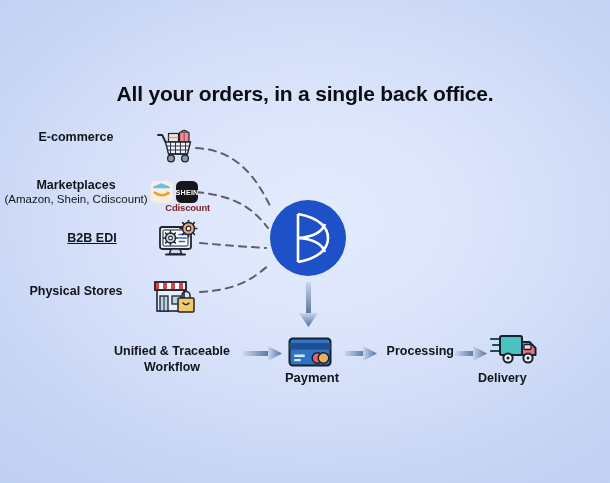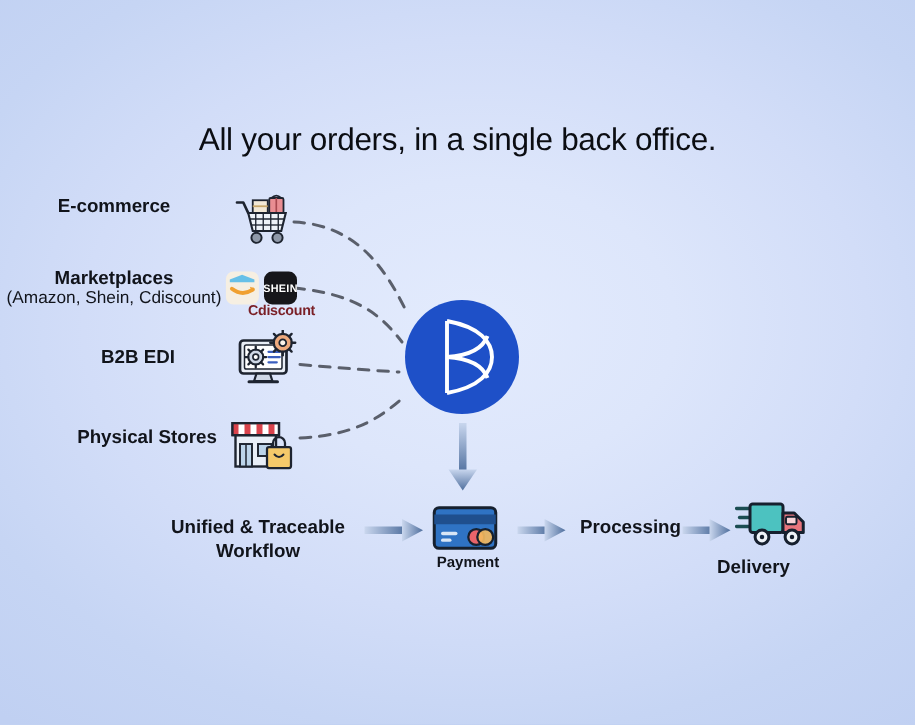--- a/index.html
+++ b/index.html
@@ -28,21 +28,21 @@
   }
   .abs { position: absolute; }
 
   
   #title {
     left: 0;
     top: 82px;
     width: 610px;
     text-align: center;
     font-size: 21px;
-    font-weight: normal;
+    font-weight: bold;
     color: #0b0d12;
     letter-spacing: -0.2px;
   }
 
   
   .src-label {
     text-align: center;
     color: #11141b;
     line-height: 1.18;
   }
@@ -54,22 +54,22 @@
   }
   .src-label .sub {
     font-size: 11.5px;
     font-weight: normal;
     display: block;
     white-space: nowrap;
   }
 
   #lbl-ecom  { left: 0;  top: 130px; width: 152px; }
   #lbl-mkt   { left: 0;  top: 178px; width: 152px; }
-  #lbl-b2b   { left: 0;  top: 231px; width: 184px; }
-  #lbl-phys  { left: 0;  top: 284px; width: 152px; margin-left: 22px; }
+  #lbl-b2b   { left: 0;  top: 231px; width: 184px; text-decoration: underline; }
+  #lbl-phys  { left: 0;  top: 284px; width: 152px; }
 
   
   .icon-box { line-height: 0; }
 
   #ico-cart { left: 156px; top: 126px; }
   #ico-mkt  { left: 150px; top: 180px; }
   #ico-b2b  { left: 158px; top: 220px; }
   #ico-shop { left: 152px; top: 272px; }
   #ico-card { left: 288px; top: 336px; }
   #ico-truck{ left: 490px; top: 332px; }
@@ -102,21 +102,21 @@
     font-size: 12.5px;
     font-weight: bold;
     color: #11141b;
     line-height: 1.25;
   }
   #lbl-payment {
     left: 272px;
     top: 370px;
     width: 80px;
     text-align: center;
-    font-size: 10px;
+    font-size: 13px;
     font-weight: bold;
     color: #11141b;
   }
   #lbl-processing {
     left: 370px;
     top: 344px;
     width: 84px;
     text-align: right;
     font-size: 12.5px;
     font-weight: bold;

